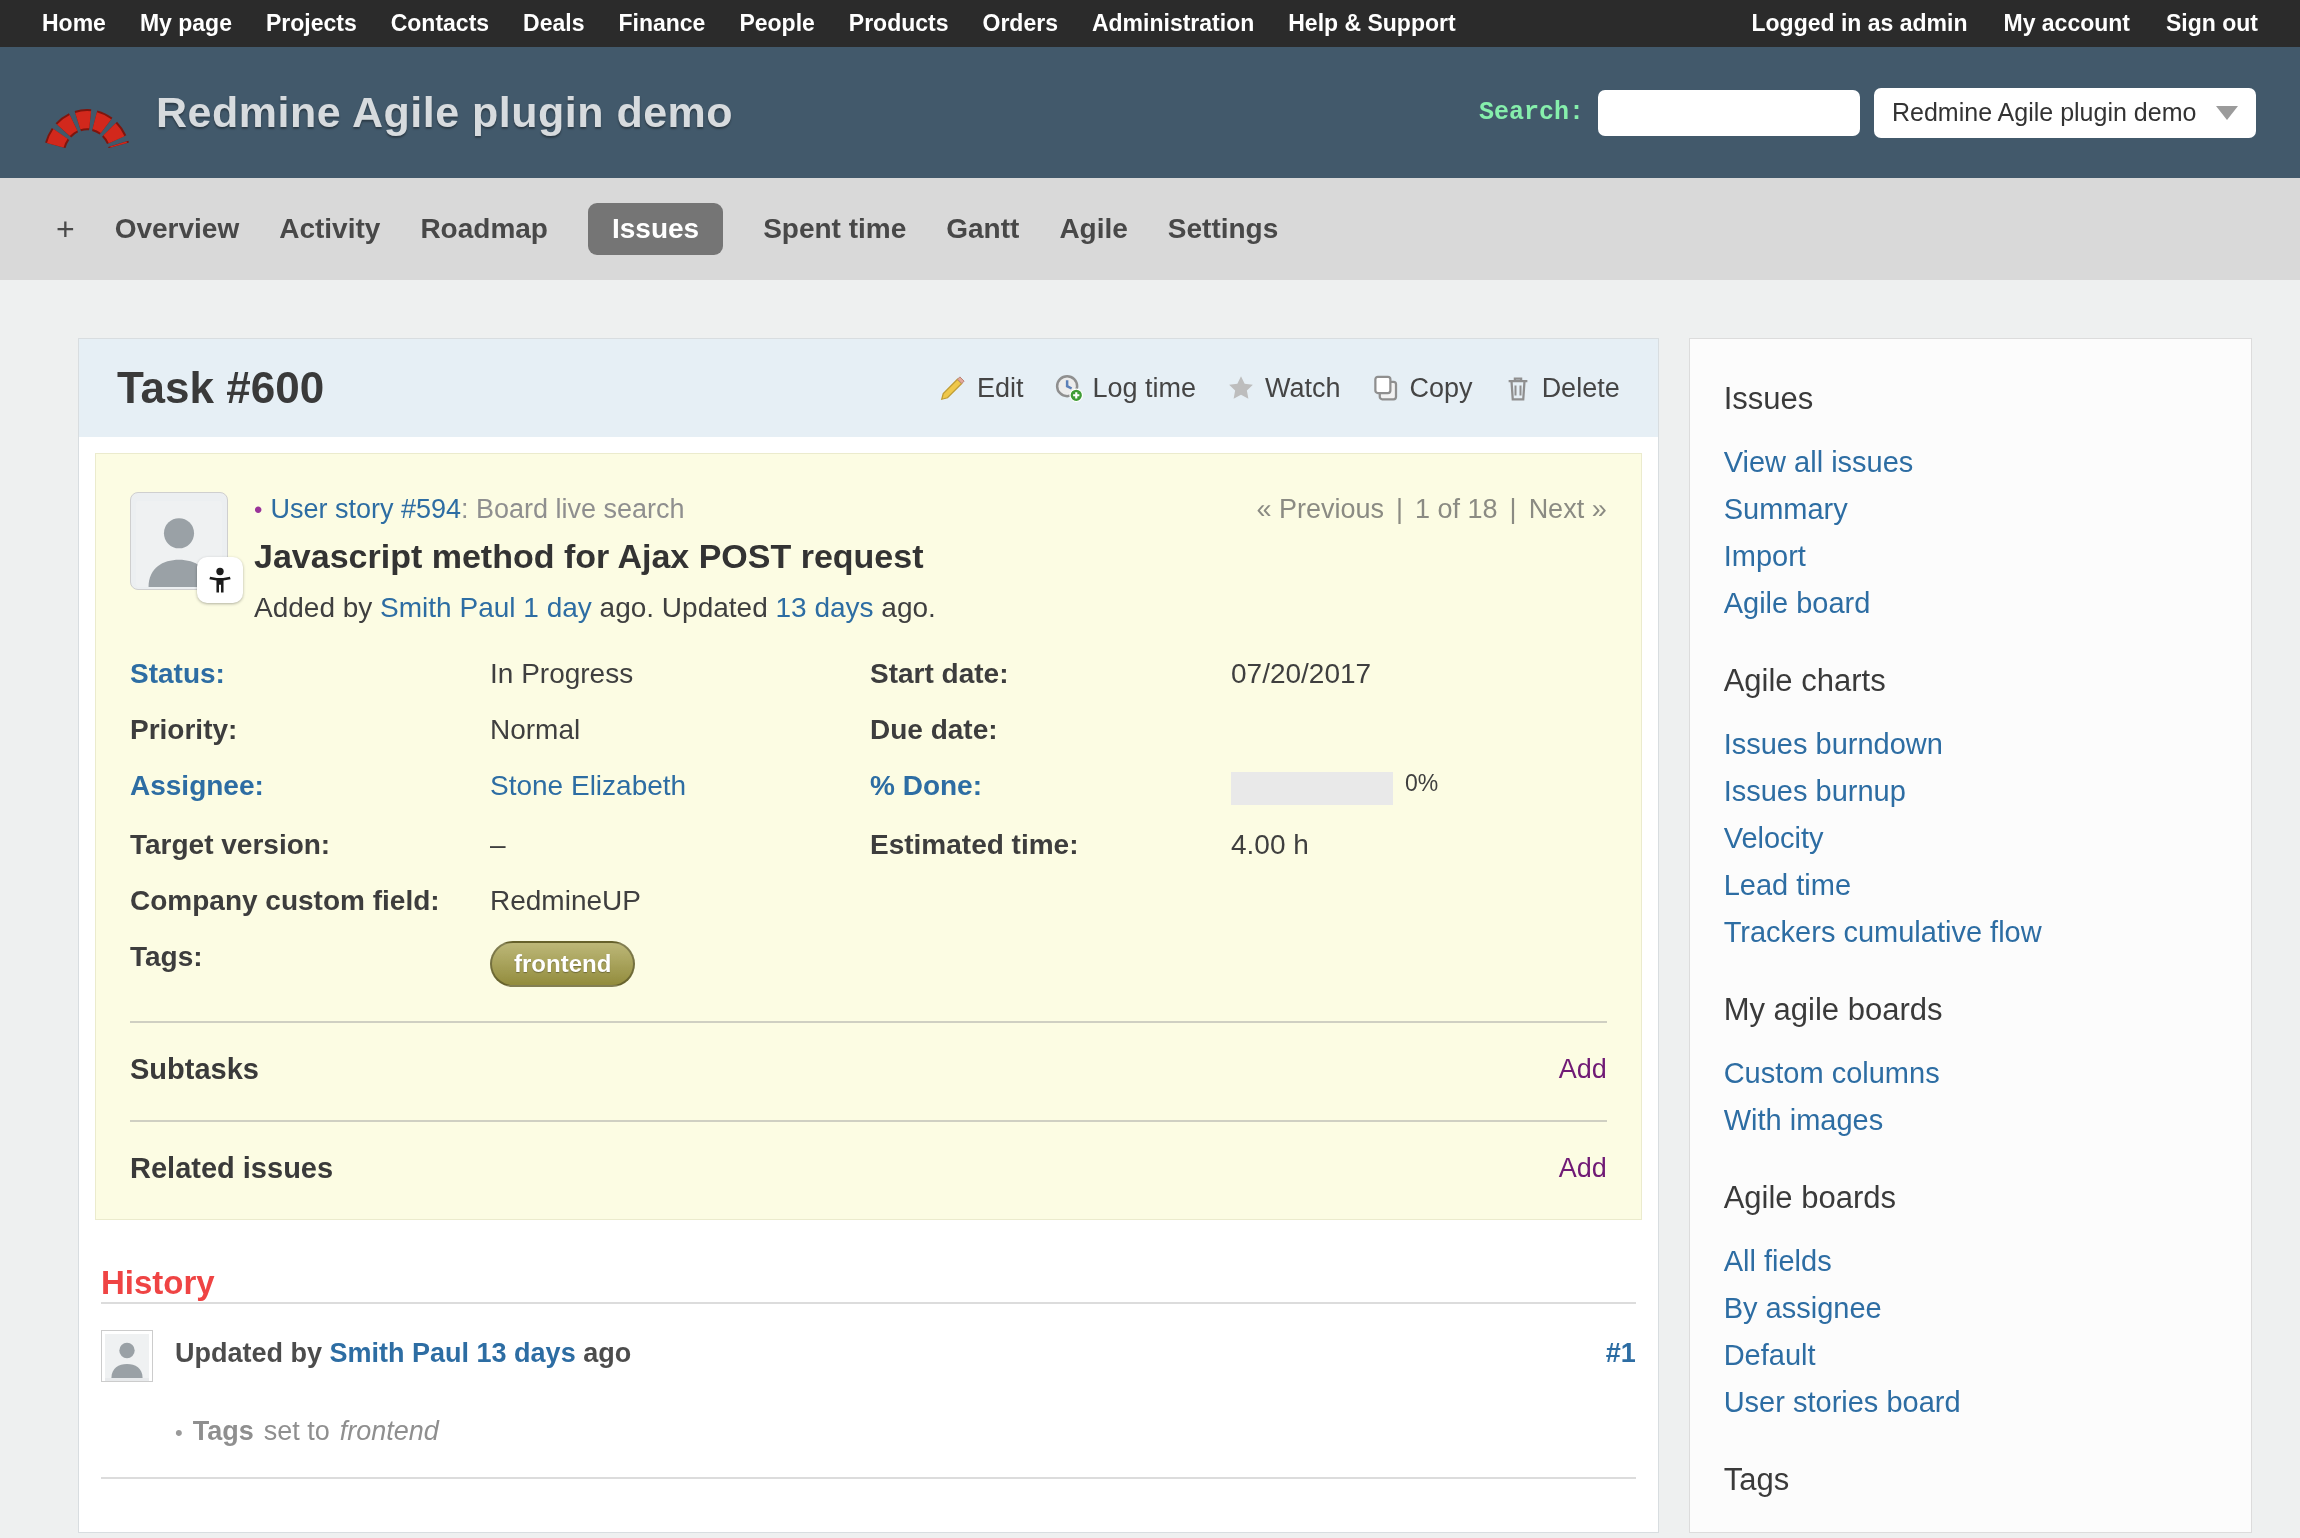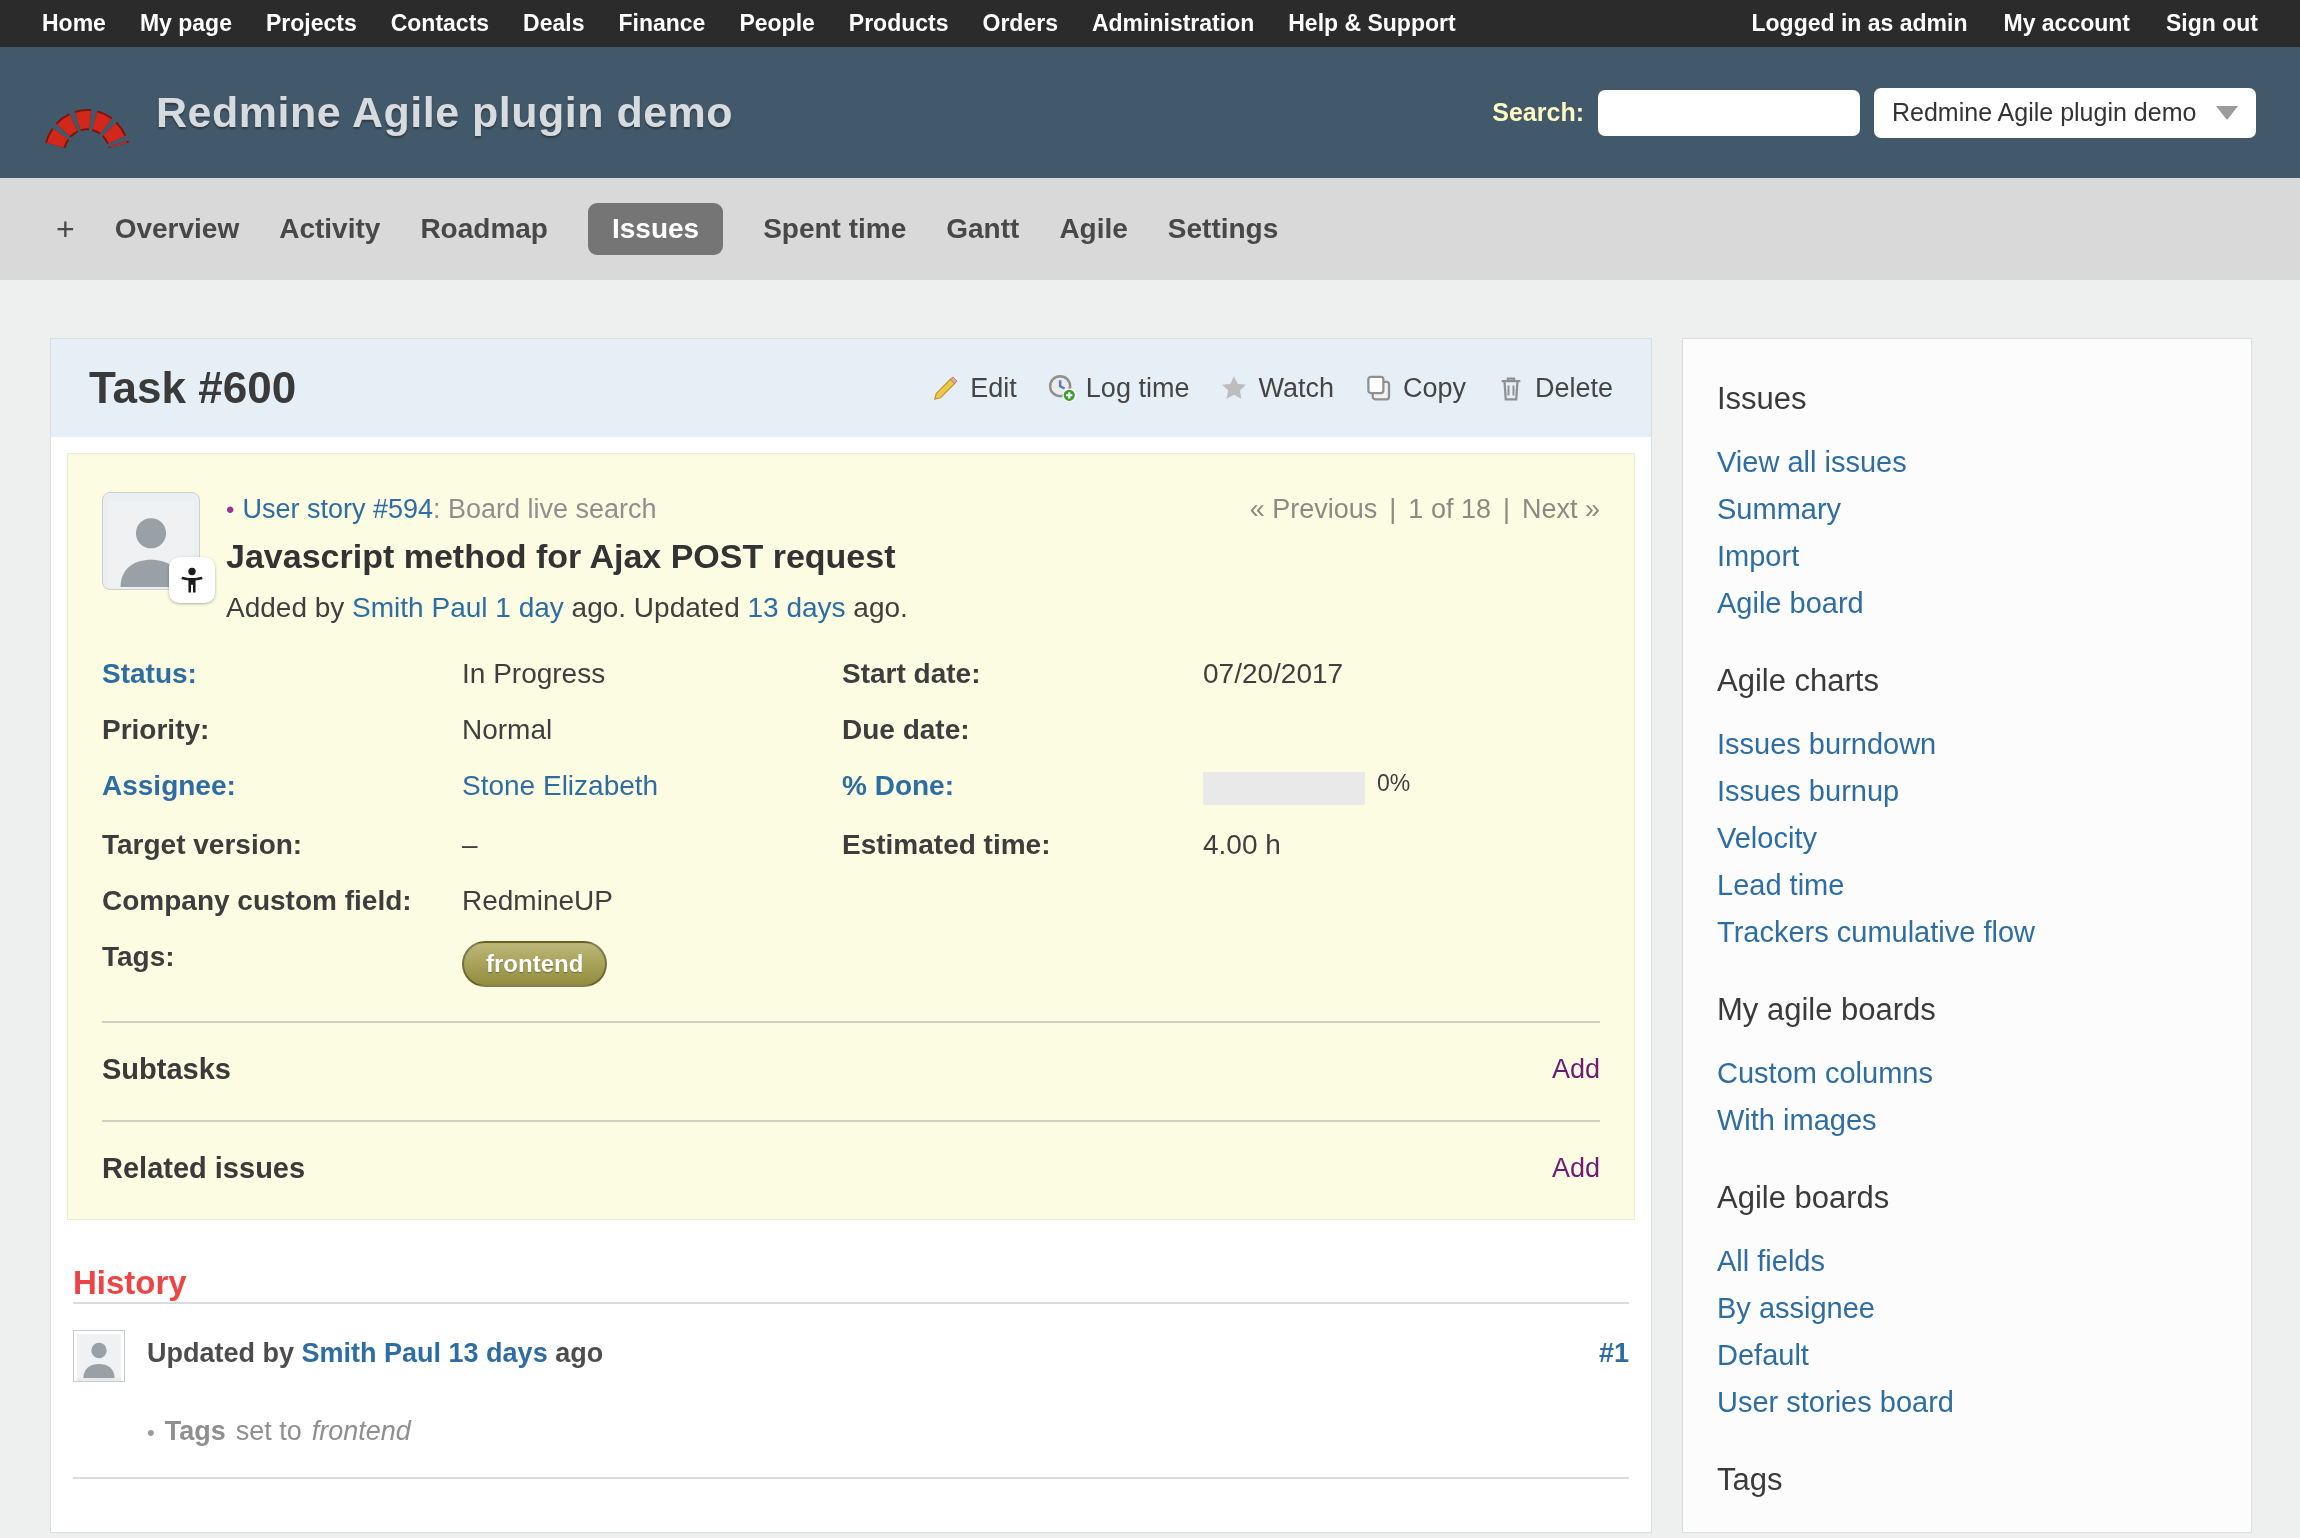--- a/index.html
+++ b/index.html
@@ -22,21 +22,21 @@
   .brandbar {
     height: 131px; background: #42596b;
     display: flex; align-items: center; padding: 0 44px;
   }
   .brand-left { display: flex; align-items: center; gap: 26px; }
   .brand-title {
     font-size: 43px; font-weight: bold; color: #d7dbde;
     text-shadow: 0 2px 2px rgba(0,0,0,0.35); letter-spacing: 0.5px;
   }
   .brand-right { margin-left: auto; display: flex; align-items: center; gap: 14px; }
-  .search-label { color: #fef9c3; font-weight: bold; font-size: 25px; }
+  .search-label { color: #86efac; font-weight: bold; font-size: 25px; font-family: Liberation Mono, monospace; }
   .search-input {
     width: 262px; height: 46px; border: none; border-radius: 7px;
     background: #fff; font-size: 24px; padding: 0 14px; outline: none;
     font-family: "Liberation Sans", sans-serif;
   }
   .project-select {
     width: 382px; height: 50px; background: #fff; border-radius: 7px;
     display: flex; align-items: center; padding: 0 18px; gap: 10px;
     font-size: 25px; color: #333; cursor: pointer;
   }
@@ -49,21 +49,21 @@
   .tabbar {
     height: 102px; background: #d9d9d9; display: flex; align-items: center;
     padding: 0 56px; gap: 40px; font-size: 28px; font-weight: bold; color: #484848;
   }
   .tabbar .tab { cursor: pointer; white-space: nowrap; }
   .tabbar .tab.active {
     background: #757575; color: #fff; padding: 10px 24px; border-radius: 9px;
   }
   .tabbar .add-tab { font-weight: normal; font-size: 32px; color: #4a4a4a; cursor: pointer; }
   
-  .page { display: flex; gap: 30px; padding: 58px 48px 0 50px; height: 1253px; }
+  .page { display: flex; gap: 30px; padding: 58px 48px 0 78px; height: 1253px; }
   .card-main {
     width: 1602px; height: 100%; background: #fff;
     border: 1px solid #d8dde0; overflow: hidden;
   }
   .card-side {
     width: 570px; height: 100%; background: #fcfcfc;
     border: 1px solid #dcdcdc; overflow: hidden; padding: 36px 34px;
   }
   
   .band {

